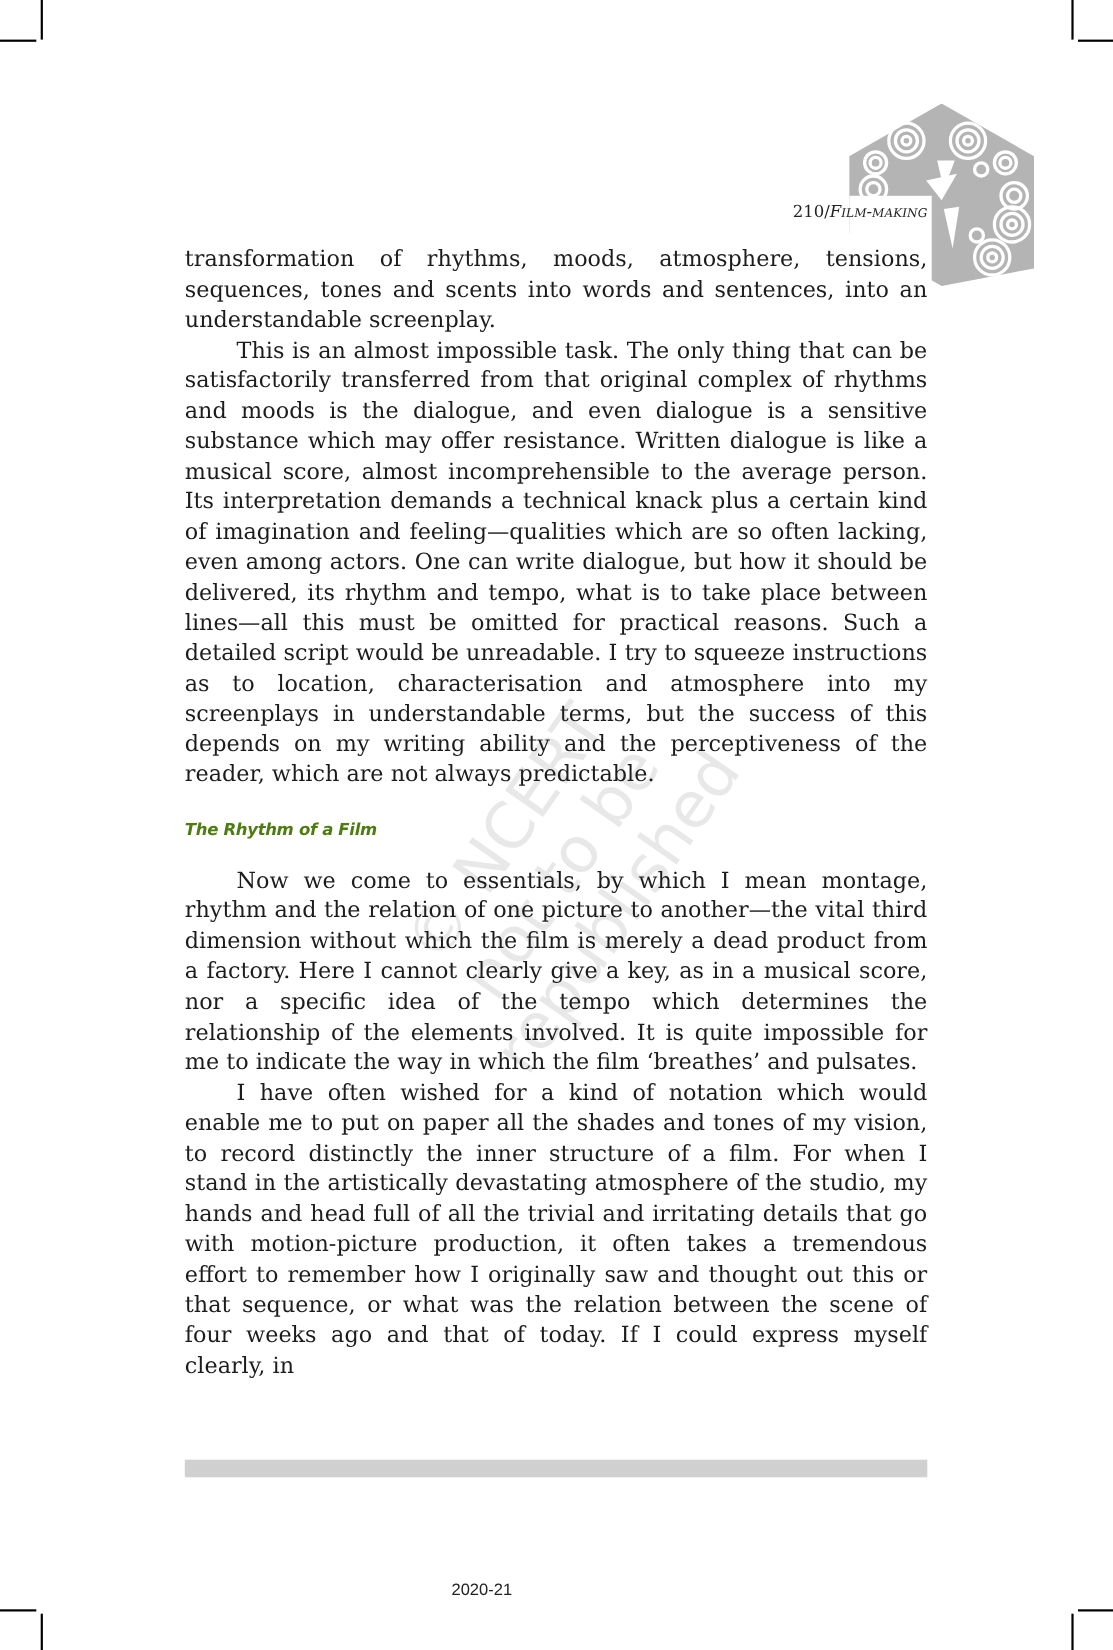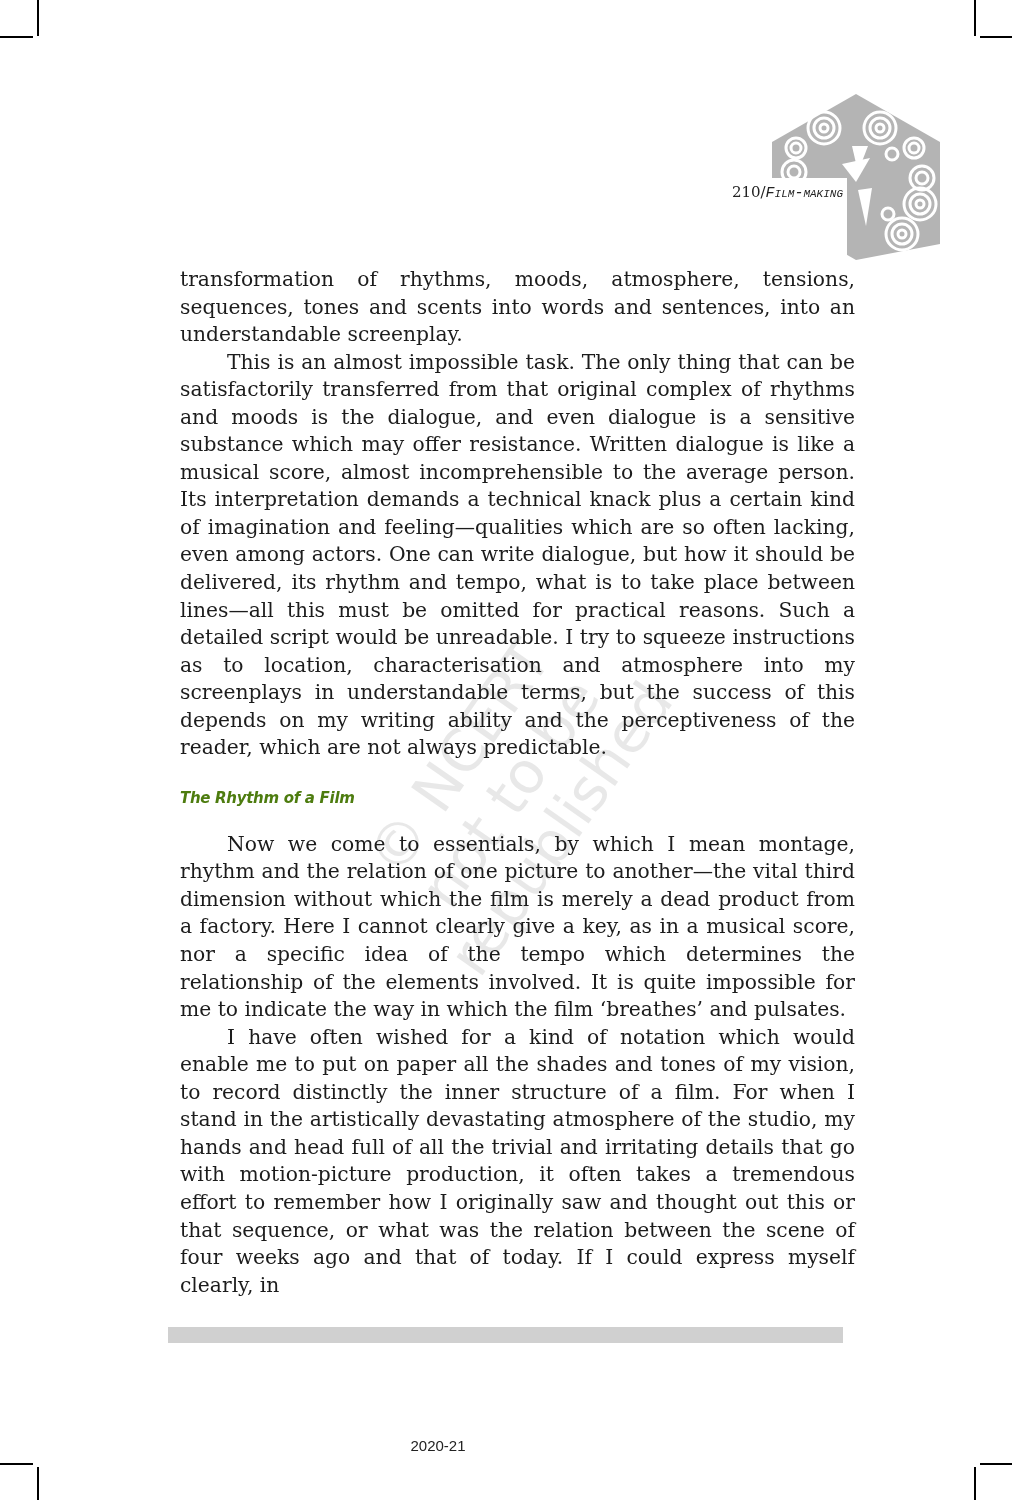--- a/index.html
+++ b/index.html
@@ -2,26 +2,26 @@
 <html><head>
   <meta charset="utf-8">
   <style>
     html, body { margin: 0; padding: 0; background: #ffffff; }
     body { width: 1012px; height: 1500px; position: relative; overflow: hidden; }
     .crop { position: absolute; background: #000; }
     .page-header {
       position: absolute; left: 600px; top: 183px; width: 243px; text-align: right;
       font-family: "DejaVu Serif", serif; font-size: 15px; color: #222;
     }
-    .page-header .section { font-style: italic; font-variant: small-caps; font-family: Liberation Mono, monospace; }
+    .page-header .section { font-style: italic; font-variant: small-caps; }
     .emblem { position: absolute; left: 772px; top: 94px; width: 168px; height: 166px; }
     .text-block {
-      position: absolute; left: 180px; top: 222px; width: 675px;
+      position: absolute; left: 168px; top: 222px; width: 675px;
       font-family: "DejaVu Serif", serif; font-size: 20.3px; line-height: 27.55px;
-      color: #1c1c1c; text-align: justify; margin-top: 44px;
+      color: #1c1c1c; text-align: justify;
     }
     .text-block p { margin: 0; }
     .text-block p.indent { text-indent: 47px; }
     .heading {
       font-family: "DejaVu Sans", sans-serif; font-weight: bold; font-size: 15px;
       color: #4d7c0f; margin: 22px 0 19px 0; line-height: 28px; letter-spacing: -0.3px; font-style: italic;
     }
     .footer-bar {
       position: absolute; left: 168px; top: 1327px; width: 675px; height: 16px; background: #d0d0d0;
     }

